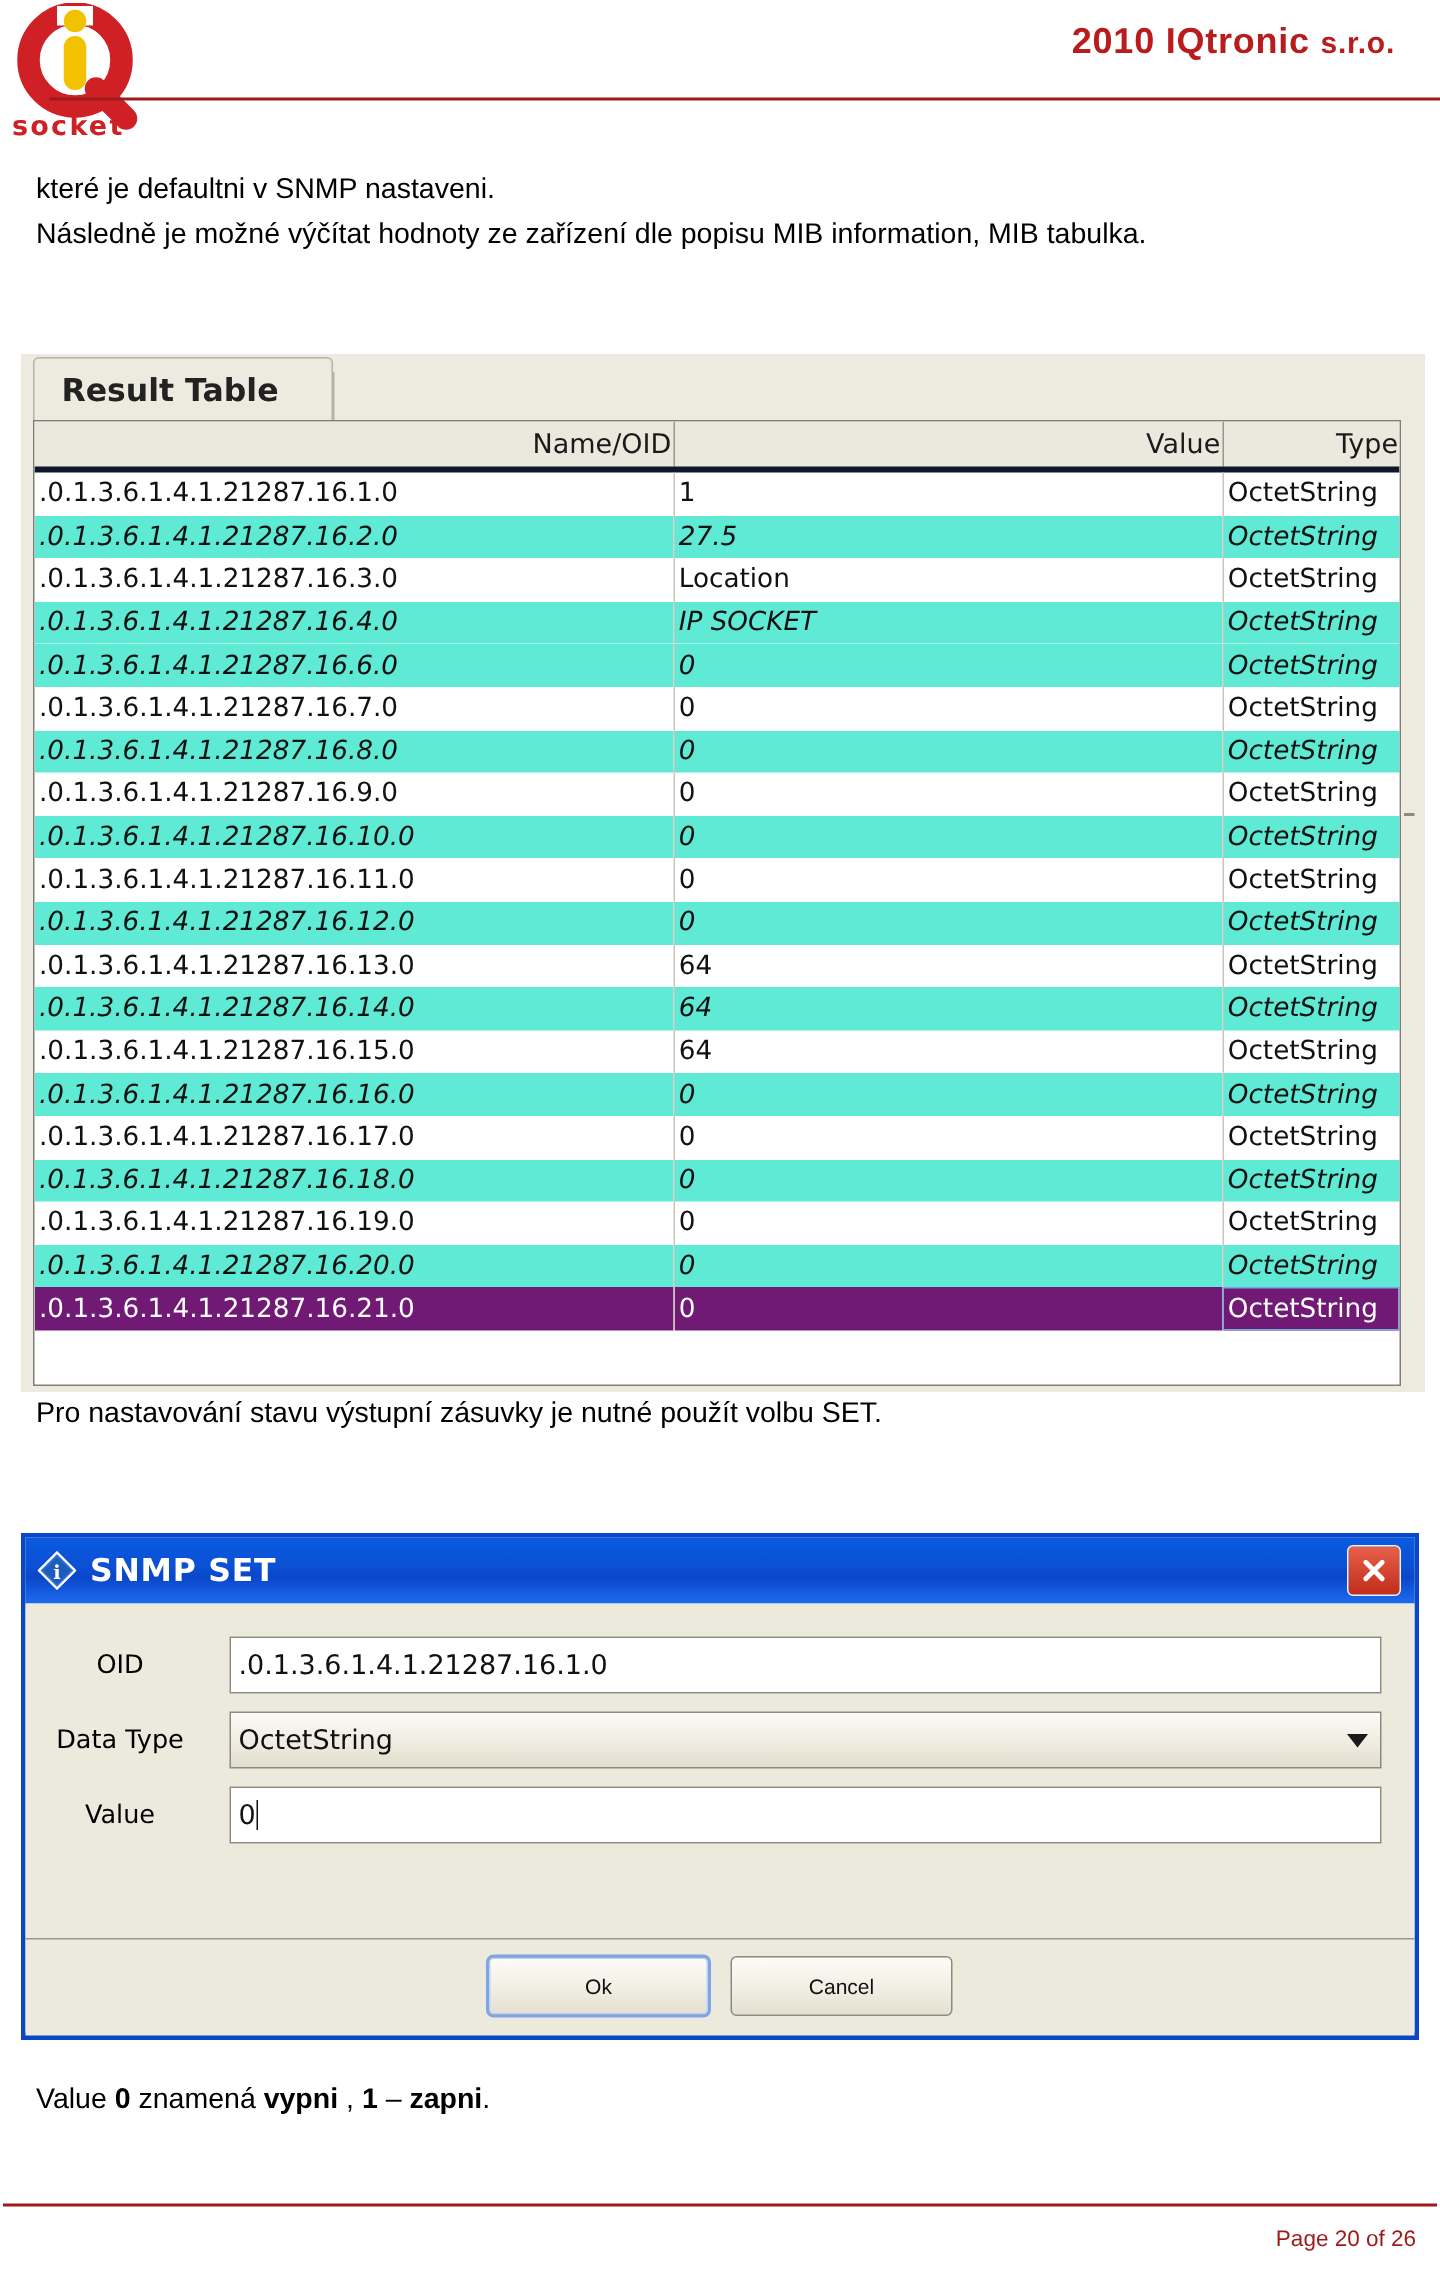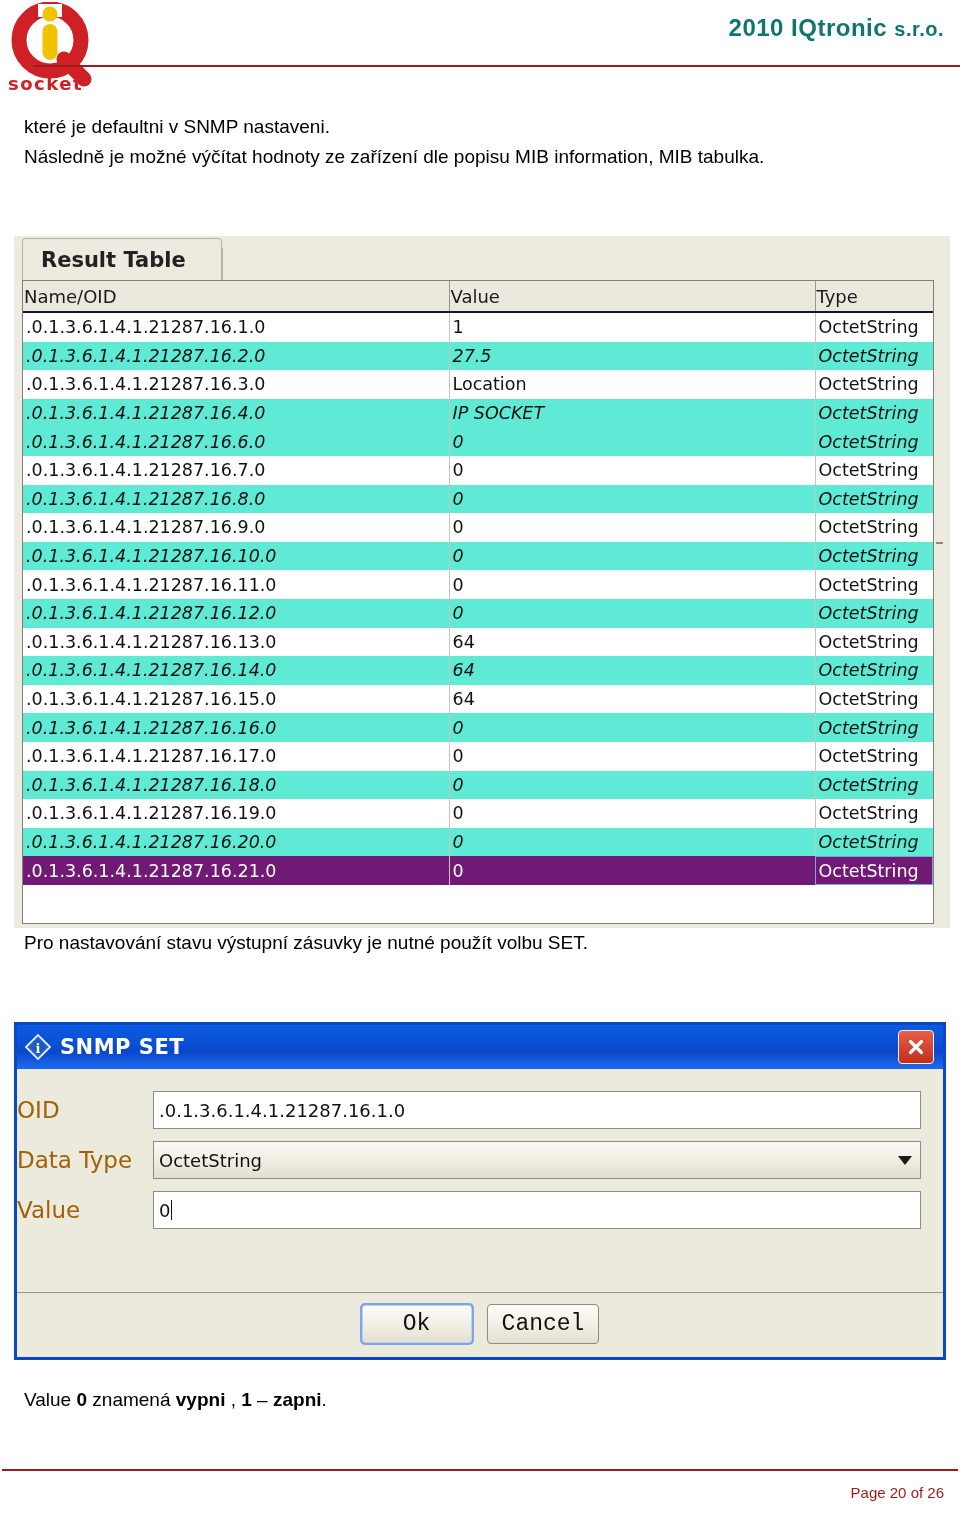--- a/index.html
+++ b/index.html
@@ -23,25 +23,25 @@
   .logo {
     position: absolute;
     left: 6px;
     top: 2px;
     width: 120px;
     height: 92px;
   }
   .logo svg { display: block; }
   .brand-note {
     position: absolute;
-    right: 16px;
+    right: 30px;
     top: 14px;
     font-size: 24px;
     font-weight: bold;
-    color: #0f766e;
+    color: #b91c1c;
     letter-spacing: 0.5px;
     white-space: nowrap;
     text-align: center;
   }
   .brand-note .small {
     font-size: 20px;
   }
   .header-rule {
     position: absolute;
     left: 33px;
@@ -132,25 +132,25 @@
   }
   table.result-grid {
     border-collapse: collapse;
     width: 100%;
     table-layout: fixed;
     font-size: 17.5px;
   }
   table.result-grid th {
     background: #ebe9de;
     border-right: 1px solid #9b968a;
-    border-bottom: 2px solid #0f172a;
+    border-bottom: 4px solid #0f172a;
     font-weight: normal;
     color: #1a1a1a;
     height: 28px;
-    text-align: left;
+    text-align: right;
     font-size: 18px;
     margin-top: 39px;
   }
   table.result-grid th:last-child { border-right: none; }
   table.result-grid td {
     height: 28.6px;
     padding: 0 0 0 3px;
     color: #111;
     white-space: nowrap;
     overflow: hidden;
@@ -244,24 +244,24 @@
     box-sizing: border-box;
   }
   .field-row {
     display: flex;
     align-items: center;
     margin-bottom: 12px;
     padding-right: 22px;
   }
   .field-label {
     width: 126px;
-    text-align: left;
+    text-align: center;
     padding-right: 10px;
-    font-size: 23px;
-    color: #a16207;
+    font-size: 17px;
+    color: #000000;
     flex: 0 0 auto;
   }
   .field-input {
     flex: 1 1 auto;
     height: 38px;
     background: #ffffff;
     border: 1px solid #8d8a80;
     box-sizing: border-box;
     display: flex;
     align-items: center;
@@ -307,31 +307,31 @@
     height: 62px;
     background: #ece9dd;
     display: flex;
     align-items: center;
     justify-content: center;
     gap: 14px;
   }
   .dlg-btn {
     min-width: 82px;
     height: 38px;
-    padding: 0 14px;
+    padding: 0 32px;
     background: linear-gradient(to bottom, #fdfcf8 0%, #f2efe5 50%, #e3dfd0 100%);
     border: 1px solid #8d8a80;
     border-radius: 4px;
-    font-size: 23px;
+    font-size: 14px;
     color: #111;
     cursor: pointer;
     display: flex;
     align-items: center;
     justify-content: center;
-    font-family: Liberation Mono, monospace;
+    font-family: Liberation Sans, sans-serif;
   }
   .dlg-btn.default {
     outline: 2px solid #7fa5e8;
     outline-offset: -1px;
     box-shadow: inset 0 0 0 1px #bcd3f2;
   }
 
   
   .footer-rule {
     position: absolute;

